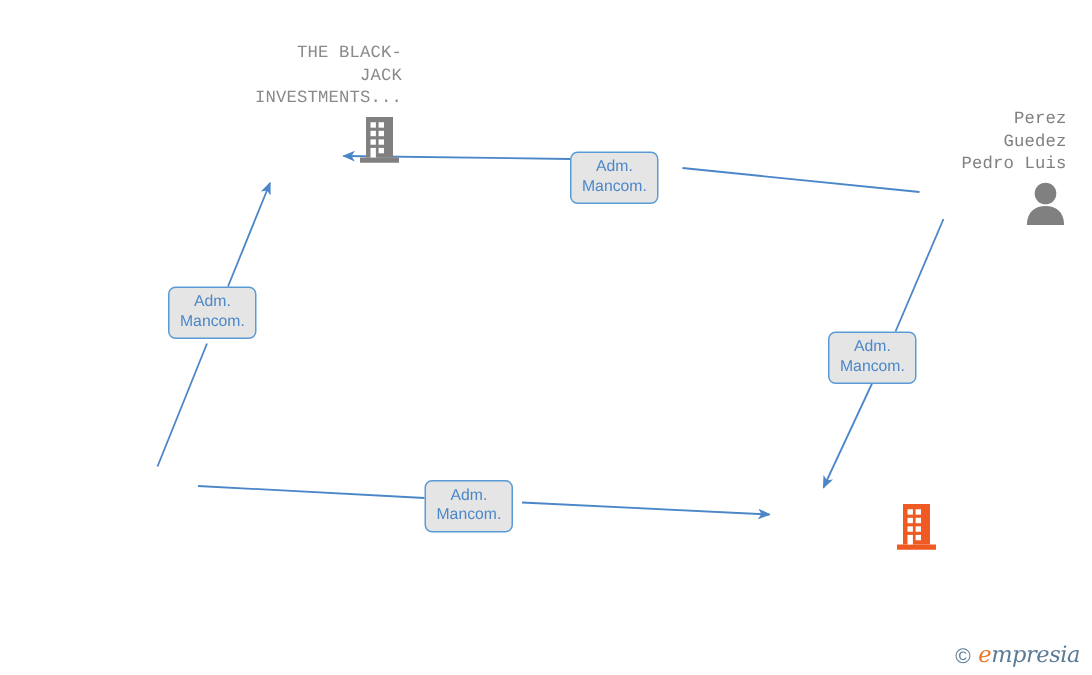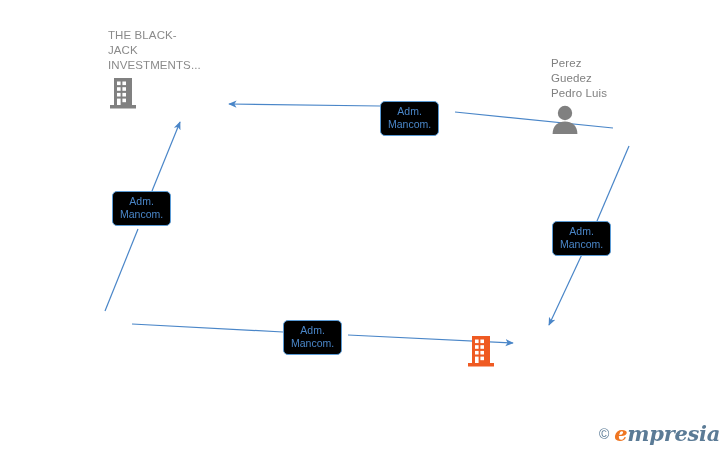--- a/index.html
+++ b/index.html
@@ -26,22 +26,23 @@
     left: 0; top: 0;
     width: 728px;
     height: 450px;
   }
 
   
   .node {
     position: absolute;
     width: 160px;
     margin-left: -80px;
-    text-align: left;
+    text-align: right;
     line-height: 15px;
+    font-family: Liberation Mono, monospace;
   }
   .node-label {
     font-size: 11.5px;
     color: #808080;
     letter-spacing: 0.1px;
     white-space: pre-line;
   }
   .node-label.company {
     color: #7d7d7d;
     font-weight: bold;
@@ -58,21 +59,21 @@
   }
   .node.label-above .node-icon { margin-top: 3px; }
   .node.label-below .node-label { margin-top: 3px; }
 
   
   .edge-label {
     position: absolute;
     box-sizing: border-box;
     border: 1px solid #5b9bd5;
     border-radius: 5px;
-    background: #000000;
+    background: #e5e5e5;
     color: #4a86c8;
     font-size: 10.5px;
     line-height: 13px;
     text-align: center;
     padding: 3px 7px 4px 7px;
     white-space: pre-line;
     z-index: 5;
   }
 
   
@@ -86,24 +87,23 @@
     user-select: none;
   }
   #watermark .copy {
     font-size: 14px;
     color: #5b7b96;
     line-height: 1;
   }
   #watermark .brand {
     font-family: "DejaVu Serif", serif;
     font-style: italic;
-    font-size: 21px;
+    font-size: 15px;
     line-height: 1;
     letter-spacing: -0.3px;
-    font-weight: bold;
   }
   #watermark .brand .e { color: #ef7622; }
   #watermark .brand .rest { color: #5b7b96; }
 </style>
 </head>
 <body>
 
 <div id="graph-canvas">
 
   <svg id="edge-layer" viewBox="0 0 728 450" width="728" height="450">
@@ -143,21 +143,21 @@
         <rect x="9" y="11.2" width="3.6" height="3.6" fill="#ffffff"></rect>
         <rect x="14.4" y="11.2" width="3.6" height="3.6" fill="#ffffff"></rect>
         <rect x="9" y="16.9" width="3.6" height="3.6" fill="#ffffff"></rect>
         <rect x="14.4" y="16.9" width="3.6" height="3.6" fill="#ffffff"></rect>
         <rect x="9" y="22.6" width="3.6" height="6.4" fill="#ffffff"></rect>
         <rect x="14.4" y="22.6" width="3.6" height="3.6" fill="#ffffff"></rect>
       </svg>
     </span>
   </div>
 
-  <div class="node label-above" style="left:631px; top:56px;">
+  <div class="node label-above" style="left:631px; top:72px;">
     <div class="node-label">Perez
 Guedez
 Pedro Luis</div>
     <span class="node-icon">
       <svg width="28" height="30" viewBox="0 0 28 30">
         <circle cx="14" cy="9" r="7.2" fill="#808080"></circle>
         <path d="M 1.6 30 C 1.6 21.2 7.2 17.4 14 17.4 C 20.8 17.4 26.4 21.2 26.4 30 Z" fill="#808080"></path>
       </svg>
     </span>
   </div>

